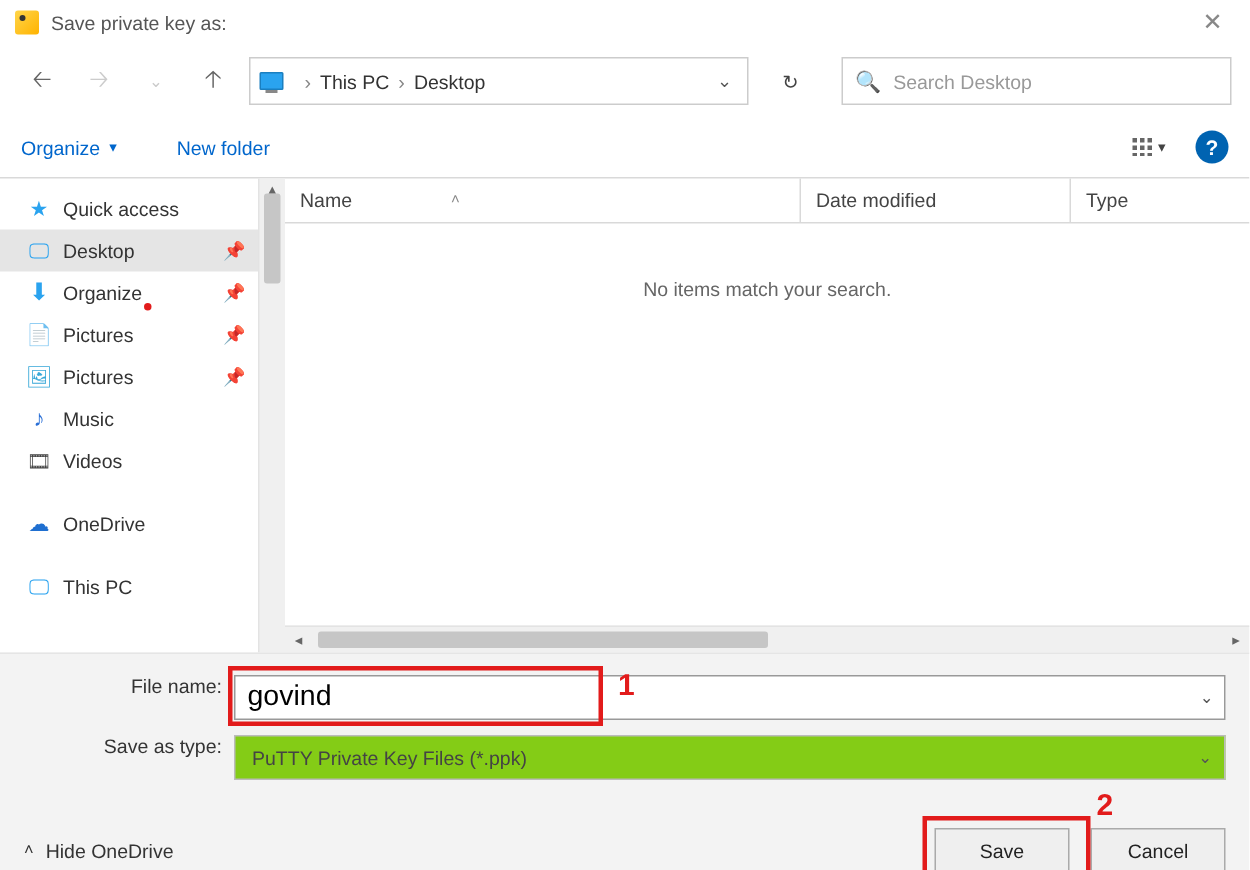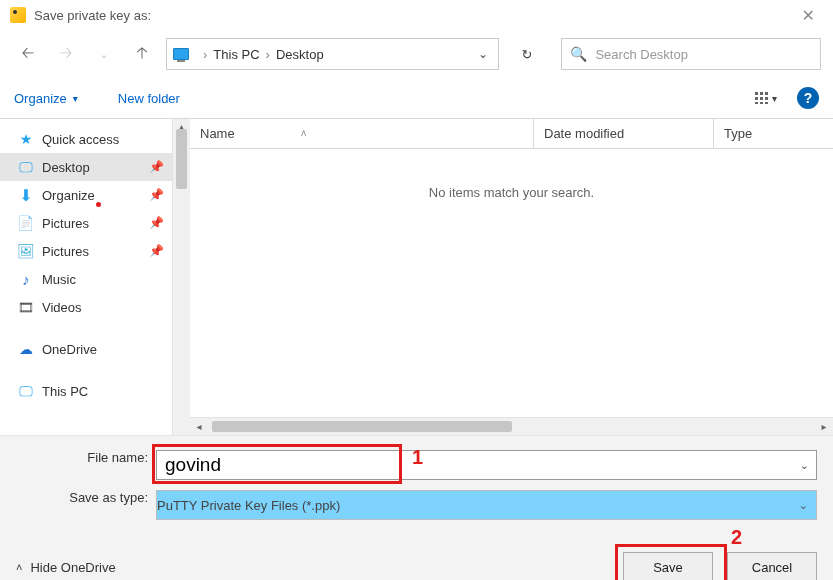--- a/index.html
+++ b/index.html
@@ -215,22 +215,22 @@
     width:140px; text-align:right; padding-right:8px; color:#333;
   }
   .form-row .field{
     flex:1; position:relative;
   }
   .filename-input{
     width:100%; height:30px; border:1px solid #999; background:#fff;
     padding:0 28px 0 8px; font-family:inherit; font-size:19px;
   }
   .combo{
-    width:100%; height:30px; border:1px solid #bbb; background:#7dd3fc;
-    display:flex; align-items:center; padding:0 28px 0 0; position:relative;
+    width:100%; height:30px; border:1px solid #bbb; background:#84cc16;
+    display:flex; align-items:center; padding:0 28px 0 11px; position:relative;
     color:#444;
   }
   .combo .chev, .filename-wrap .chev{
     position:absolute; right:8px; top:50%; transform:translateY(-50%);
     color:#555; font-size:11px;
   }
   .filename-wrap{position:relative;}
   .red-box{position:absolute; border:3px solid var(--red); pointer-events:none;}
   .anno{position:absolute; color:var(--red); font-weight:bold; font-size:20px; font-family:"Segoe UI",sans-serif;}
   .footer{

